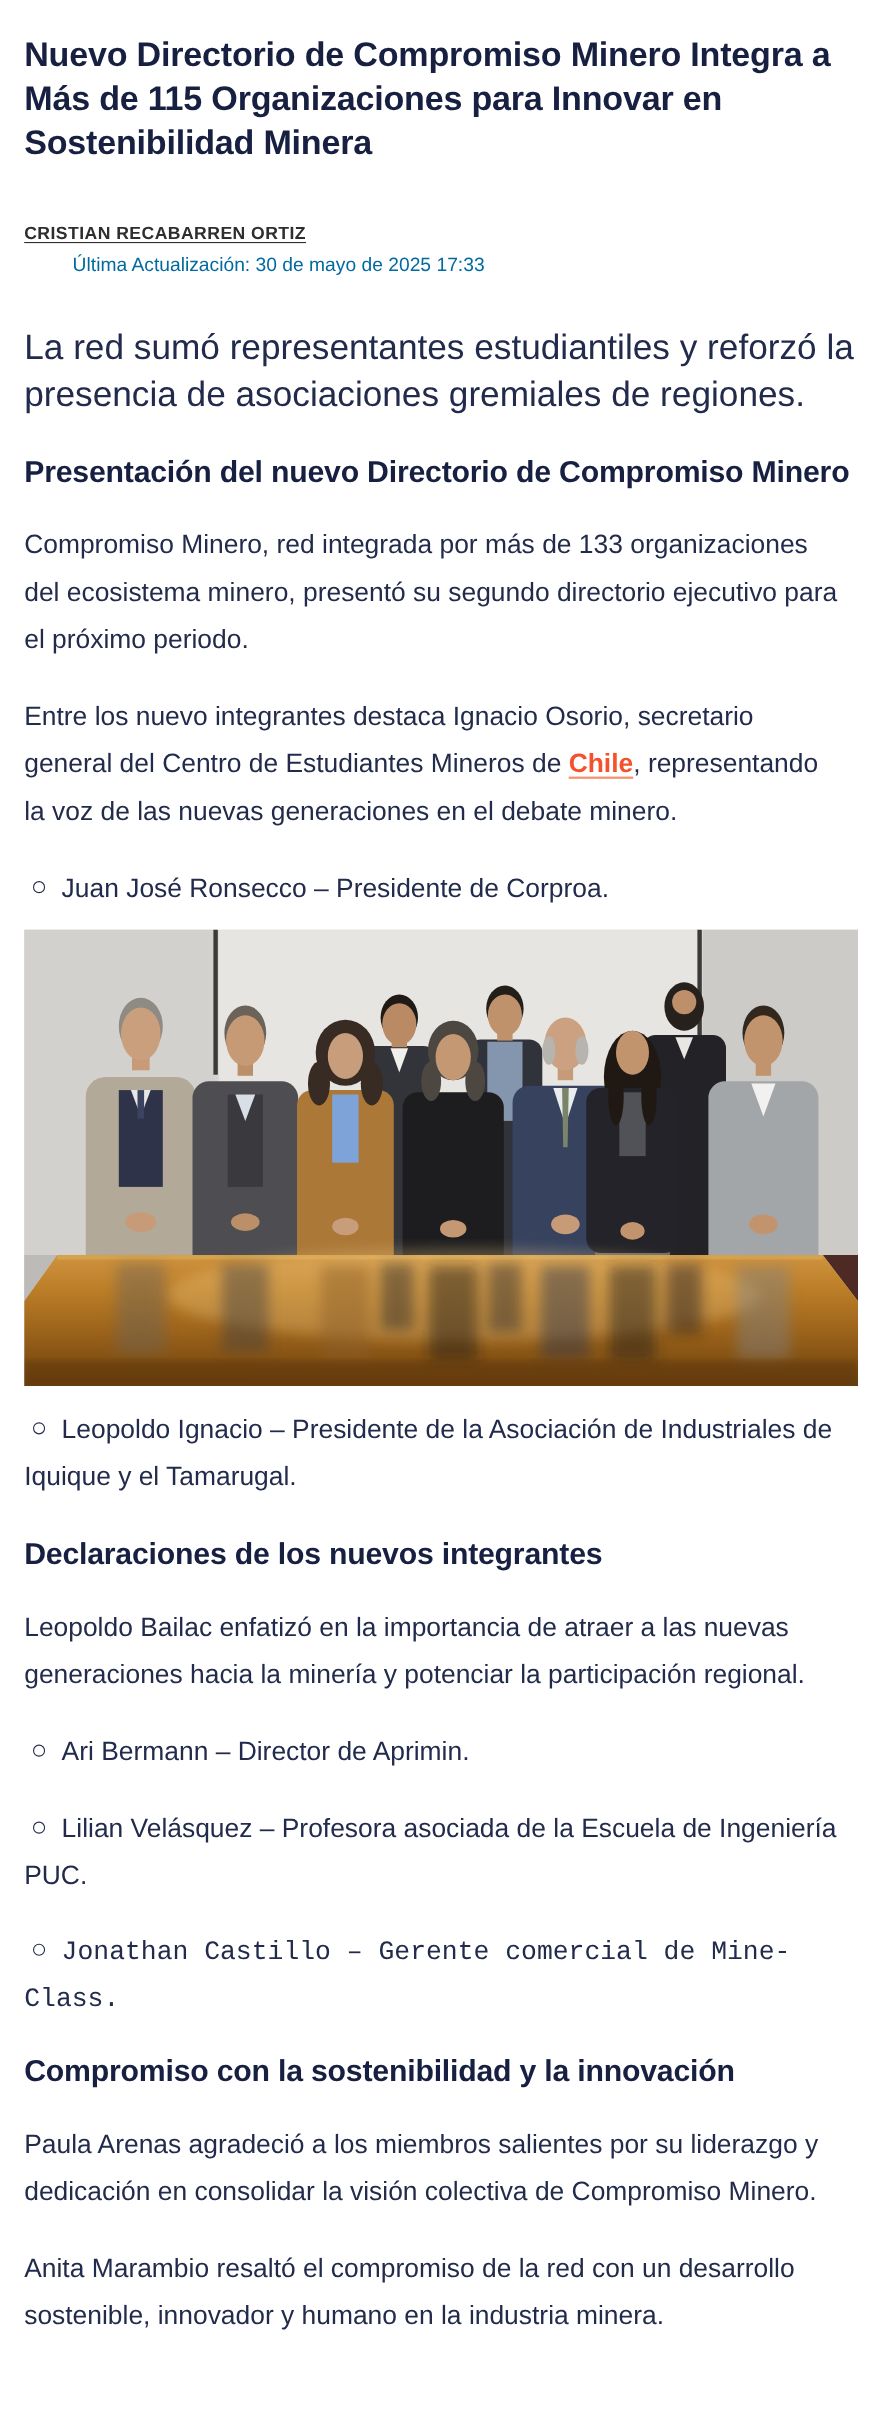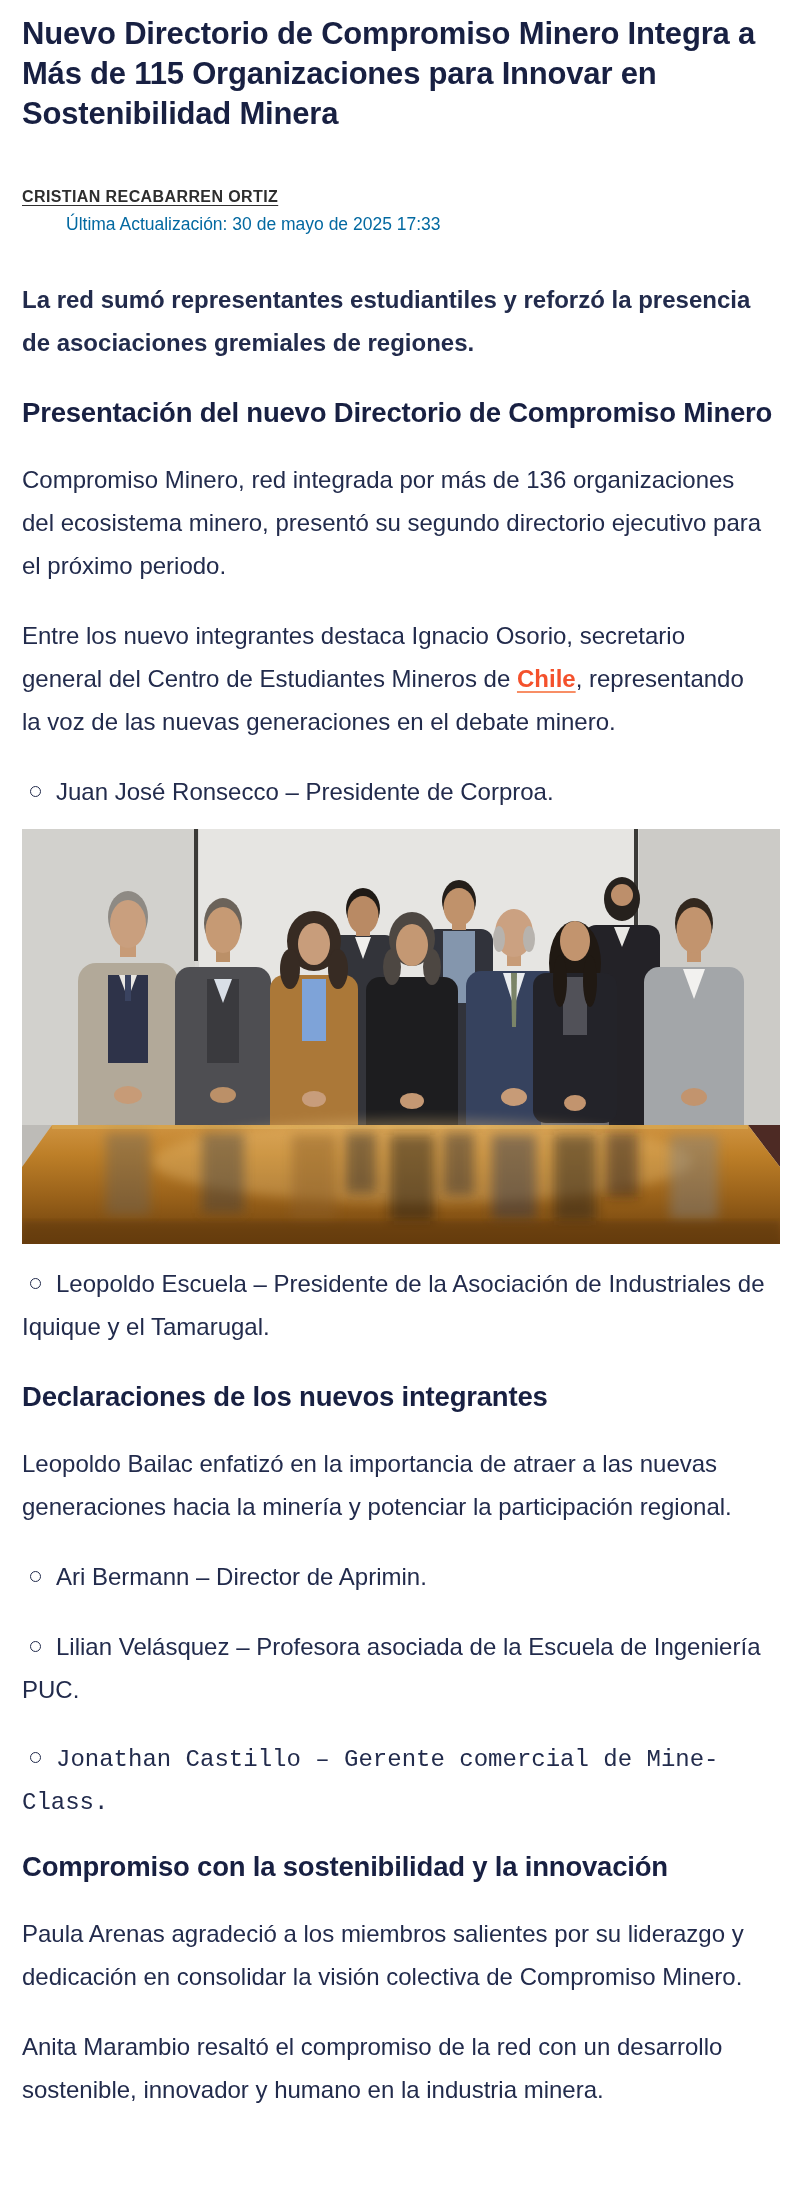--- a/index.html
+++ b/index.html
@@ -3,32 +3,32 @@
 <meta charset="utf-8">
 <style>
   html,body{margin:0;padding:0;}
   body{
     width:800px;height:2212px;overflow:hidden;background:#ffffff;
     font-family:"Liberation Sans","DejaVu Sans",sans-serif;
     color:#222b4c;
   }
   .content{padding:0 20px 0 22px;width:758px;}
   h1{
-    margin:0;padding-top:14px;
+    margin:0;padding-top:30px;
     font-size:31px;line-height:40px;font-weight:700;letter-spacing:-0.2px;
     color:#182042;
   }
   .byline{margin-top:14px;}
   .author{
     display:inline-block;font-size:16px;font-weight:600;letter-spacing:.4px;
     color:#2e2e2e;text-decoration:underline;text-underline-offset:3px;
     text-decoration-thickness:1px;cursor:pointer;margin-top:40px;
   }
   .updated{margin-top:6px;font-size:17.5px;line-height:24px;color:#0369a1;margin-left:44px;}
-  .lead{margin:42px 0 4px;font-size:24px;line-height:43px;font-weight:bold;}
+  .lead{margin:42px 0 4px;font-size:32px;line-height:43px;}
   h2{
     margin:30px 0 0;font-size:27.5px;line-height:37px;font-weight:700;
     color:#182042;letter-spacing:-0.2px;
   }
   p.body{margin:27px 0 0;font-size:24px;line-height:43px;max-width:745px;}
   p.bullet{margin:27px 0 0;font-size:24px;line-height:43px;max-width:745px;}
   .bullet .marker{
     display:inline-block;width:9px;height:9px;border:1.5px solid #222b4c;
     border-radius:50%;margin:0 15px 0 8px;vertical-align:3px;
   }
@@ -53,21 +53,21 @@
   <div class="byline">
     <span class="author">CRISTIAN RECABARREN ORTIZ</span>
   </div>
 
   <div class="updated">Última Actualización: 30 de mayo de 2025 17:33</div>
 
   <p class="lead">La red sumó representantes estudiantiles y reforzó la presencia de asociaciones gremiales de regiones.</p>
 
   <h2>Presentación del nuevo Directorio de Compromiso Minero</h2>
 
-  <p class="body">Compromiso Minero, red integrada por más de 136 organizaciones del ecosistema minero, presentó su segundo directorio ejecutivo para el próximo periodo.</p>
+  <p class="body">Compromiso Minero, red integrada por más de 133 organizaciones del ecosistema minero, presentó su segundo directorio ejecutivo para el próximo periodo.</p>
 
   <p class="body"><span>Entre los nuevo integrantes destaca Ignacio Osorio, secretario general del Centro de Estudiantes Mineros de </span><a class="inline-link">Chile</a><span>, representando la voz de las nuevas generaciones en el debate minero.</span></p>
 
   <p class="bullet"><span class="marker"></span><span>Juan José Ronsecco – Presidente de Corproa.</span></p>
 
   <figure class="photo">
     <svg width="758" height="415" viewBox="0 0 758 415" xmlns="http://www.w3.org/2000/svg">
       <defs>
         <linearGradient id="wallg" x1="0" y1="0" x2="0" y2="1">
           <stop offset="0" stop-color="#d9d8d5"></stop>
@@ -199,21 +199,21 @@
         <rect x="422" y="304" width="30" height="62" fill="#2a2c33"></rect>
         <rect x="470" y="306" width="44" height="84" fill="#2a3450"></rect>
         <rect x="532" y="306" width="42" height="86" fill="#1b1b1f"></rect>
         <rect x="584" y="304" width="32" height="64" fill="#1a191d"></rect>
         <rect x="648" y="306" width="48" height="84" fill="#7e8184"></rect>
       </g>
       <rect x="0" y="392" width="758" height="23" fill="#5a350b" opacity="0.45" filter="url(#blur3)"></rect>
     </svg>
   </figure>
 
-  <p class="bullet" style="margin-top:18px"><span class="marker"></span><span>Leopoldo Escuela – Presidente de la Asociación de Industriales de Iquique y el Tamarugal.</span></p>
+  <p class="bullet" style="margin-top:18px"><span class="marker"></span><span>Leopoldo Ignacio – Presidente de la Asociación de Industriales de Iquique y el Tamarugal.</span></p>
 
   <h2>Declaraciones de los nuevos integrantes</h2>
 
   <p class="body">Leopoldo Bailac enfatizó en la importancia de atraer a las nuevas generaciones hacia la minería y potenciar la participación regional.</p>
 
   <p class="bullet"><span class="marker"></span><span>Ari Bermann – Director de Aprimin.</span></p>
 
   <p class="bullet mt-lg"><span class="marker"></span><span>Lilian Velásquez – Profesora asociada de la Escuela de Ingeniería PUC.</span></p>
 
   <p class="bullet mt-md"><span class="marker"></span><span>Jonathan Castillo – Gerente comercial de Mine-Class.</span></p>

